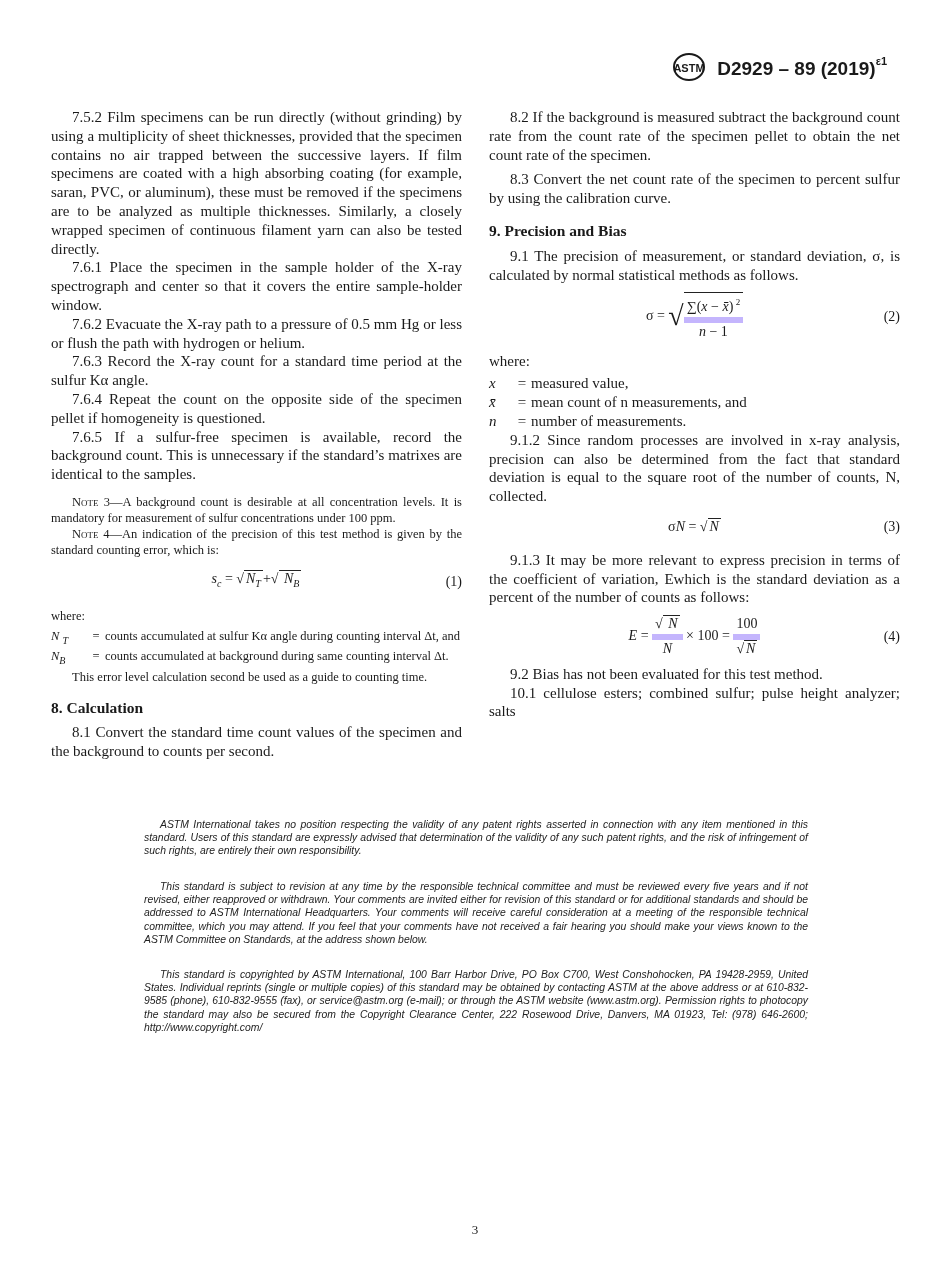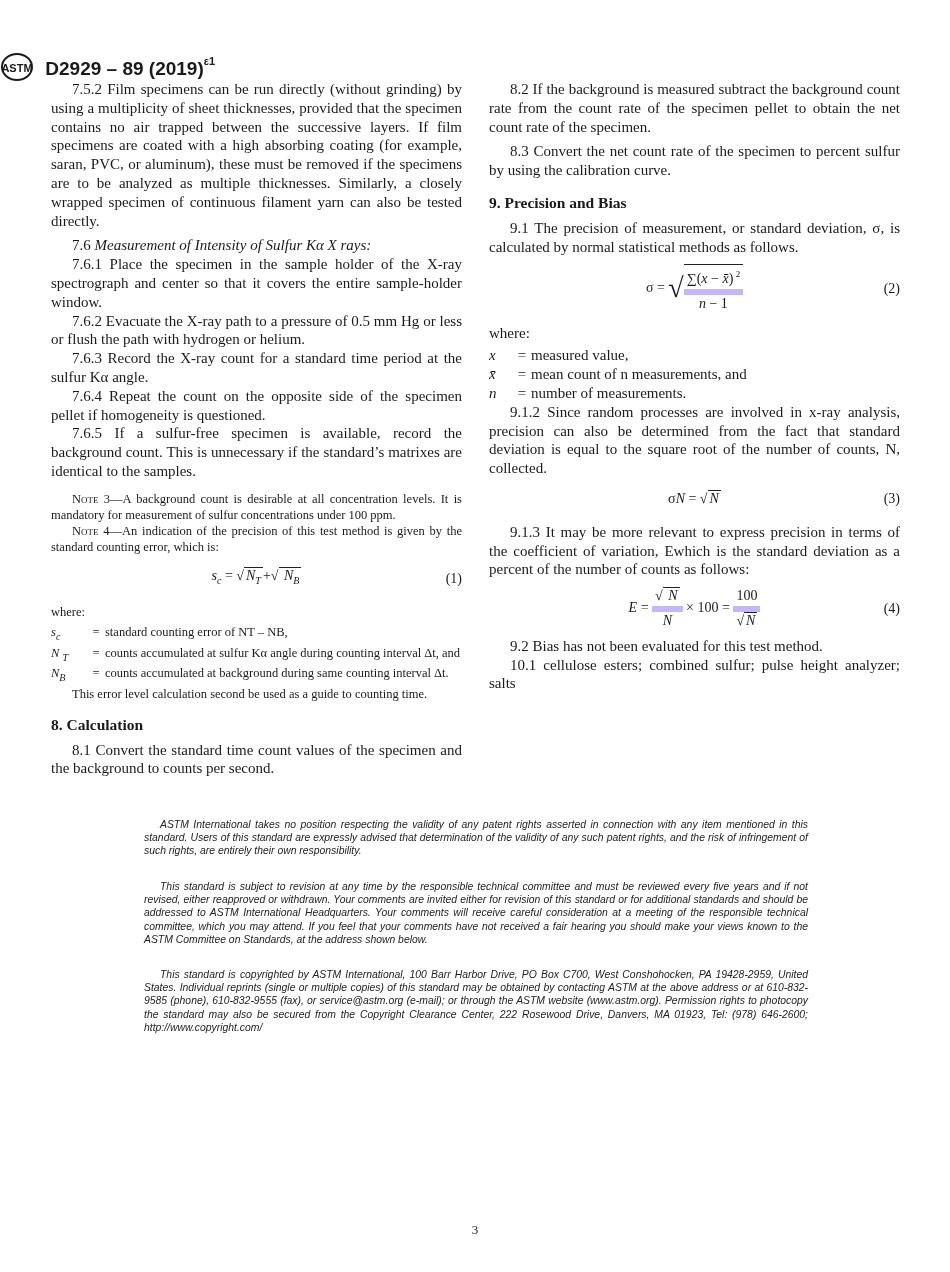--- a/index.html
+++ b/index.html
@@ -1,22 +1,22 @@
 <!DOCTYPE html>
 <html><head>
 <meta charset="utf-8">
 <style>
   html, body { margin:0; padding:0; background:#ffffff; }
   body { width:950px; height:1272px; position:relative; overflow:hidden;
          font-family:"Liberation Serif", serif; color:#1a1a1a; }
-  .header { position:absolute; top:52px; left:0; width:887px; text-align:left;
+  .header { position:absolute; top:52px; left:0; width:887px; text-align:right;
             font-family:"Liberation Sans", sans-serif; font-weight:bold; font-size:19px; }
   .header .logo { display:inline-block; vertical-align:middle; margin-right:6px; }
   .header .sup { font-size:11px; vertical-align:super; position:relative; top:-2px; }
-  .col { position:absolute; top:80px; width:411px; font-size:15px; line-height:18.8px; }
+  .col { position:absolute; top:108px; width:411px; font-size:15px; line-height:18.8px; }
   .col.left { left:51px; }
   .col.right { left:489px; }
   p { margin:0; text-align:justify; }
   .ind { text-indent:21px; }
   .gap { margin-top:6px; }
   .h { font-weight:bold; font-size:15.5px; margin-top:14px; margin-bottom:6px; }
   .note { font-size:12.5px; line-height:16px; text-align:justify; text-indent:21px; margin:0; }
   .sc { font-variant:small-caps; }
   .eq { position:relative; text-align:center; margin:10px 0; font-size:14px; }
   .eq .num { position:absolute; right:0; top:50%; transform:translateY(-50%); }
@@ -47,43 +47,37 @@
     <svg width="34" height="30" viewBox="0 0 34 30">
       <ellipse cx="17" cy="15" rx="15" ry="13" fill="none" stroke="#1a1a1a" stroke-width="2"></ellipse>
       <text x="17" y="20" font-family="Liberation Sans, sans-serif" font-size="11" font-weight="bold" text-anchor="middle" fill="#1a1a1a">ASTM</text>
     </svg>
   </span>
   <span>D2929 – 89 (2019)</span><span class="sup">ε1</span>
 </div>
 
 <div class="col left">
   <p class="ind">7.5.2 Film specimens can be run directly (without grinding) by using a multiplicity of sheet thicknesses, provided that the specimen contains no air trapped between the successive layers. If film specimens are coated with a high absorbing coating (for example, saran, PVC, or aluminum), these must be removed if the specimens are to be analyzed as multiple thicknesses. Similarly, a closely wrapped specimen of continuous filament yarn can also be tested directly.</p>
-  <p class="ind gap"><span>7.6</span> <i>Measurement of Intensity of Sulfur Kα X rays:</i></p>
   <p class="ind">7.6.1 Place the specimen in the sample holder of the X-ray spectrograph and center so that it covers the entire sample-holder window.</p>
   <p class="ind">7.6.2 Evacuate the X-ray path to a pressure of 0.5 mm Hg or less or flush the path with hydrogen or helium.</p>
   <p class="ind">7.6.3 Record the X-ray count for a standard time period at the sulfur Kα angle.</p>
   <p class="ind">7.6.4 Repeat the count on the opposite side of the specimen pellet if homogeneity is questioned.</p>
   <p class="ind">7.6.5 If a sulfur-free specimen is available, record the background count. This is unnecessary if the standard’s matrixes are identical to the samples.</p>
 
   <p class="note" style="margin-top:10px;"><span class="sc">Note 3</span><span>—A background count is desirable at all concentration levels. It is mandatory for measurement of sulfur concentrations under 100 ppm.</span></p>
   <p class="note"><span class="sc">Note 4</span><span>—An indication of the precision of this test method is given by the standard counting error, which is:</span></p>
 
   <div class="eq" style="margin:12px 0 14px;">
     <span><i>s</i><sub><i>c</i></sub> = √<span class="over"><i>N</i><sub><i>T</i></sub></span>+√<span class="over">&nbsp;<i>N</i><sub><i>B</i></sub></span></span>
     <span class="num">(1)</span>
   </div>
 
   <p class="note" style="text-indent:0;">where:</p>
   <table class="defs small" style="margin-top:4px;">
     <tbody>
-        <tr>
-      <td class="sym"><i>s</i><sub><i>c</i></sub></td>
-      <td class="eqs">=</td>
-      <td class="d">standard counting error of NT – NB,</td>
-    </tr>
     <tr>
       <td class="sym"><i>N</i> <sub>T</sub></td>
       <td class="eqs">=</td>
       <td class="d">counts accumulated at sulfur Kα angle during counting interval Δt, and</td>
     </tr>
     <tr>
       <td class="sym"><i>N</i><sub>B</sub></td>
       <td class="eqs">=</td>
       <td class="d">counts accumulated at background during same counting interval Δt.</td>
     </tr>

